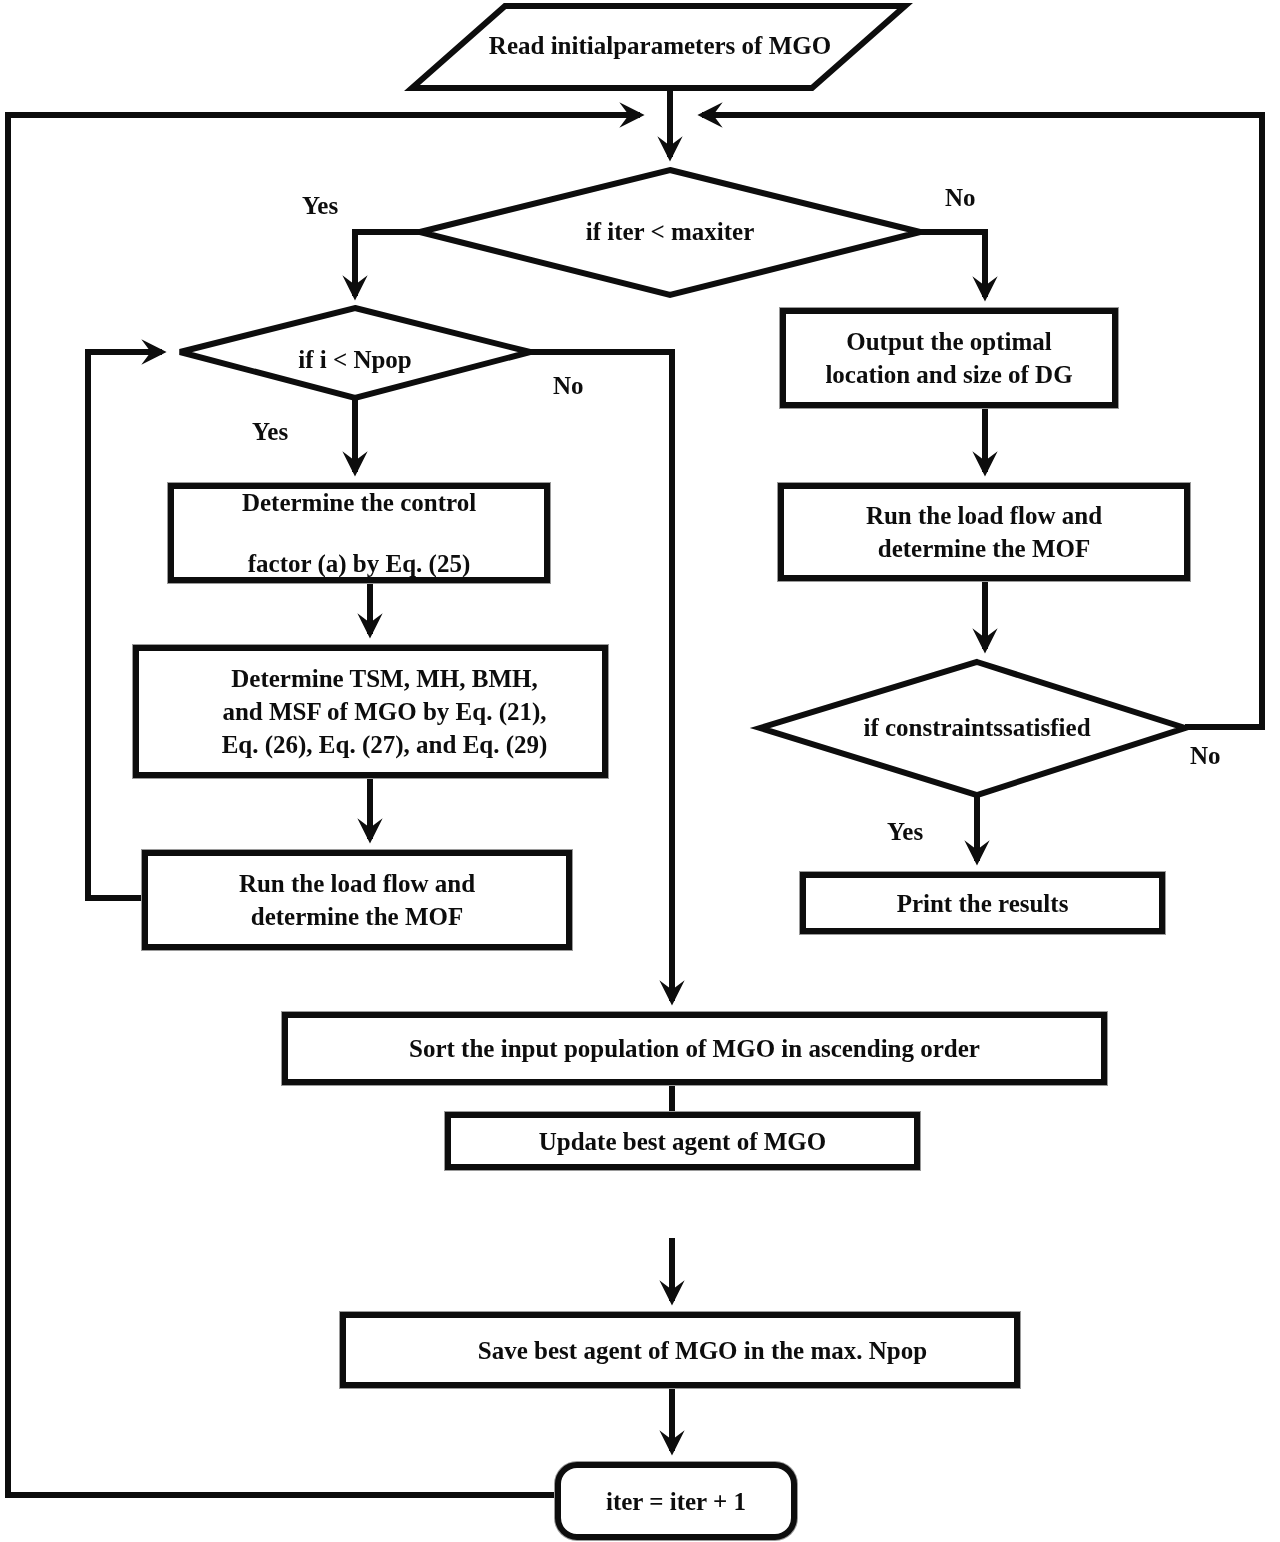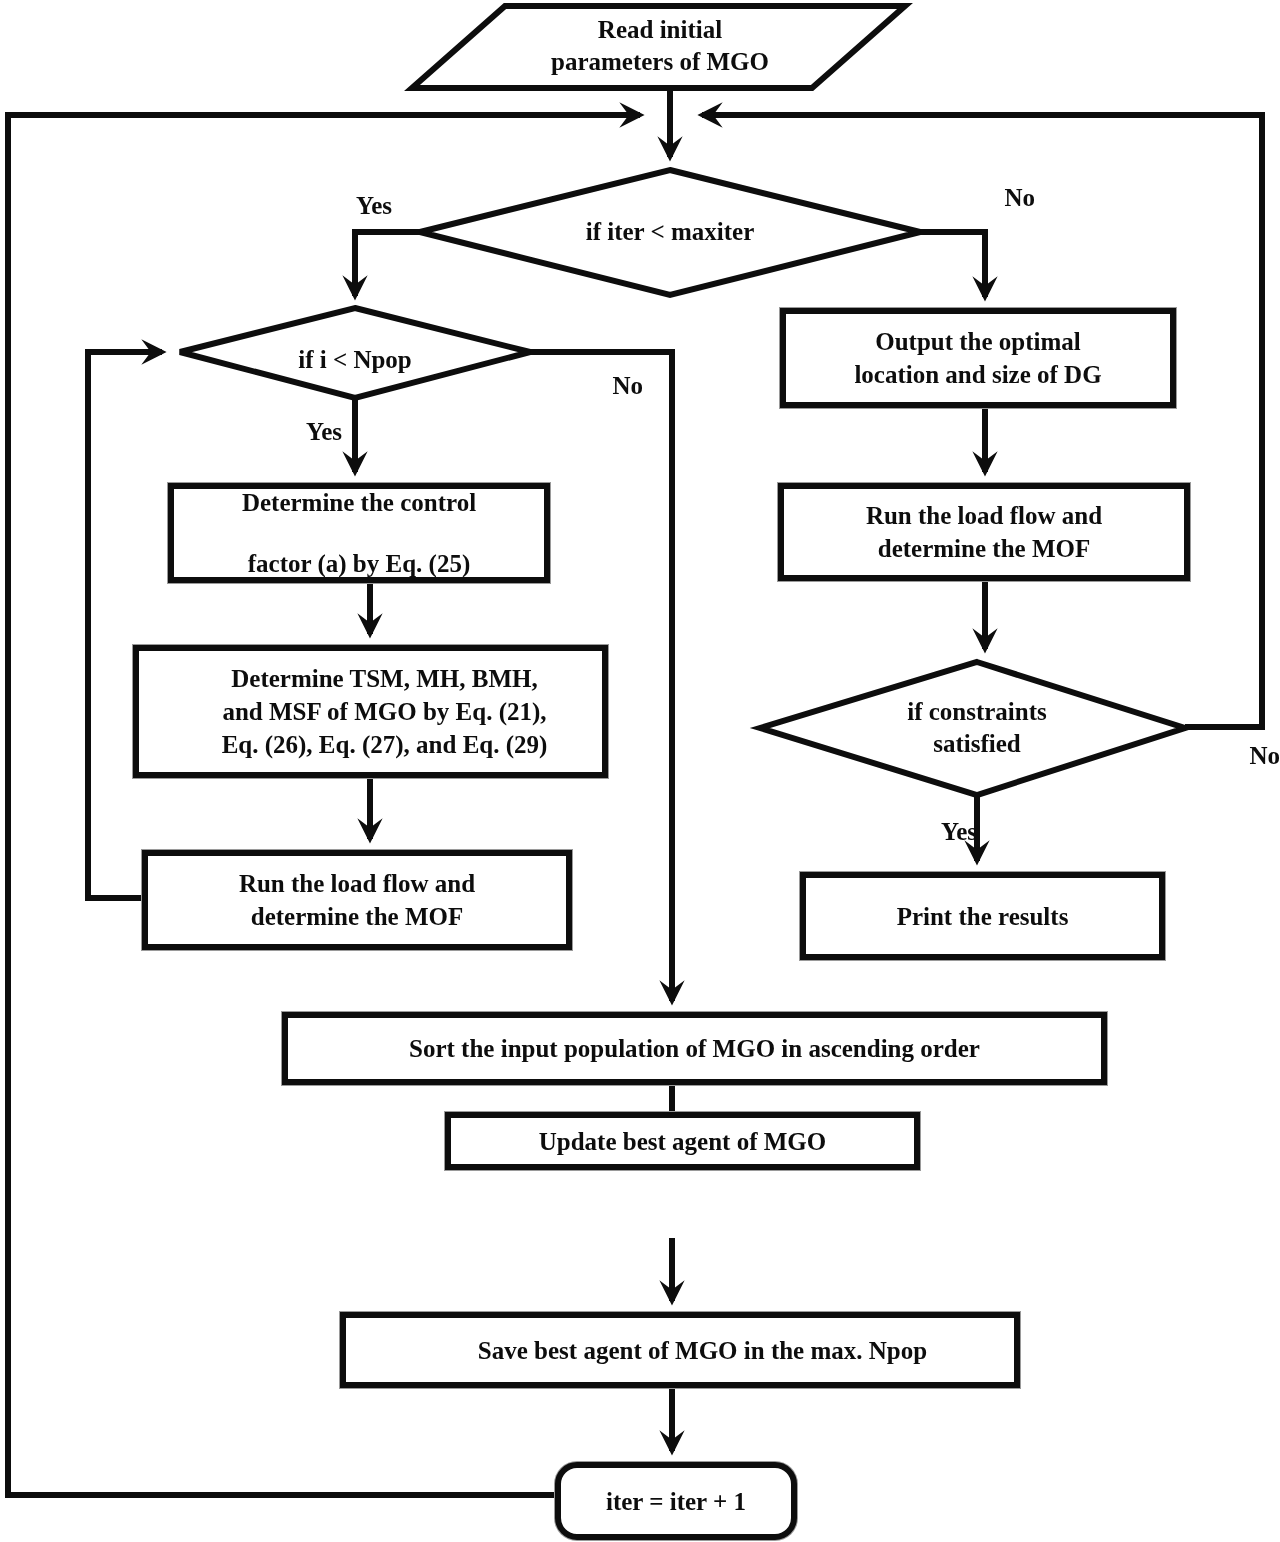--- a/index.html
+++ b/index.html
@@ -24,32 +24,32 @@
     align-items:center;
     text-align:center;
     font-weight:bold;
     font-size:25px;
     line-height:1.32;
     box-shadow:0 0 0 1px #9a9a9a;
   }
   .shape-text{
     position:absolute;
     display:flex;
-    flex-direction:column;
+    flex-direction:row;
     justify-content:center;
     align-items:center;
     text-align:center;
     font-weight:bold;
     font-size:25px;
     line-height:1.3;
   }
   .branch-label{
     position:absolute;
     width:90px;
-    text-align:right;
+    text-align:left;
     font-weight:bold;
     font-size:25px;
   }
 </style>
 </head>
 <body>
 
 <div id="canvas">
 
   <svg id="wires" width="1280" height="1542" viewBox="0 0 1280 1542" xmlns="http://www.w3.org/2000/svg">
@@ -135,31 +135,31 @@
     <div>Determine TSM, MH, BMH,</div>
     <div>and MSF of MGO by Eq. (21),</div>
     <div>Eq. (26), Eq. (27), and Eq. (29)</div>
   </div>
 
   <div class="box" style="left:142px;top:850px;width:430px;height:100px;">
     <div>Run the load flow and</div>
     <div>determine the MOF</div>
   </div>
 
-  <div class="box" style="left:780px;top:308px;width:396px;height:100px;">
+  <div class="box" style="left:780px;top:308px;width:338px;height:100px;">
     <div>Output the optimal</div>
     <div>location and size of DG</div>
   </div>
 
   <div class="box" style="left:778px;top:483px;width:412px;height:98px;">
     <div>Run the load flow and</div>
     <div>determine the MOF</div>
   </div>
 
-  <div class="box" style="left:800px;top:872px;width:365px;height:88px;">
+  <div class="box" style="left:800px;top:872px;width:365px;height:62px;">
     <div>Print the results</div>
   </div>
 
   <div class="box" style="left:282px;top:1012px;width:825px;height:73px;">
     <div>Sort the input population of  MGO in ascending order</div>
   </div>
 
   <div class="box" style="left:445px;top:1112px;width:475px;height:58px;">
     <div>Update best agent of MGO</div>
   </div>

